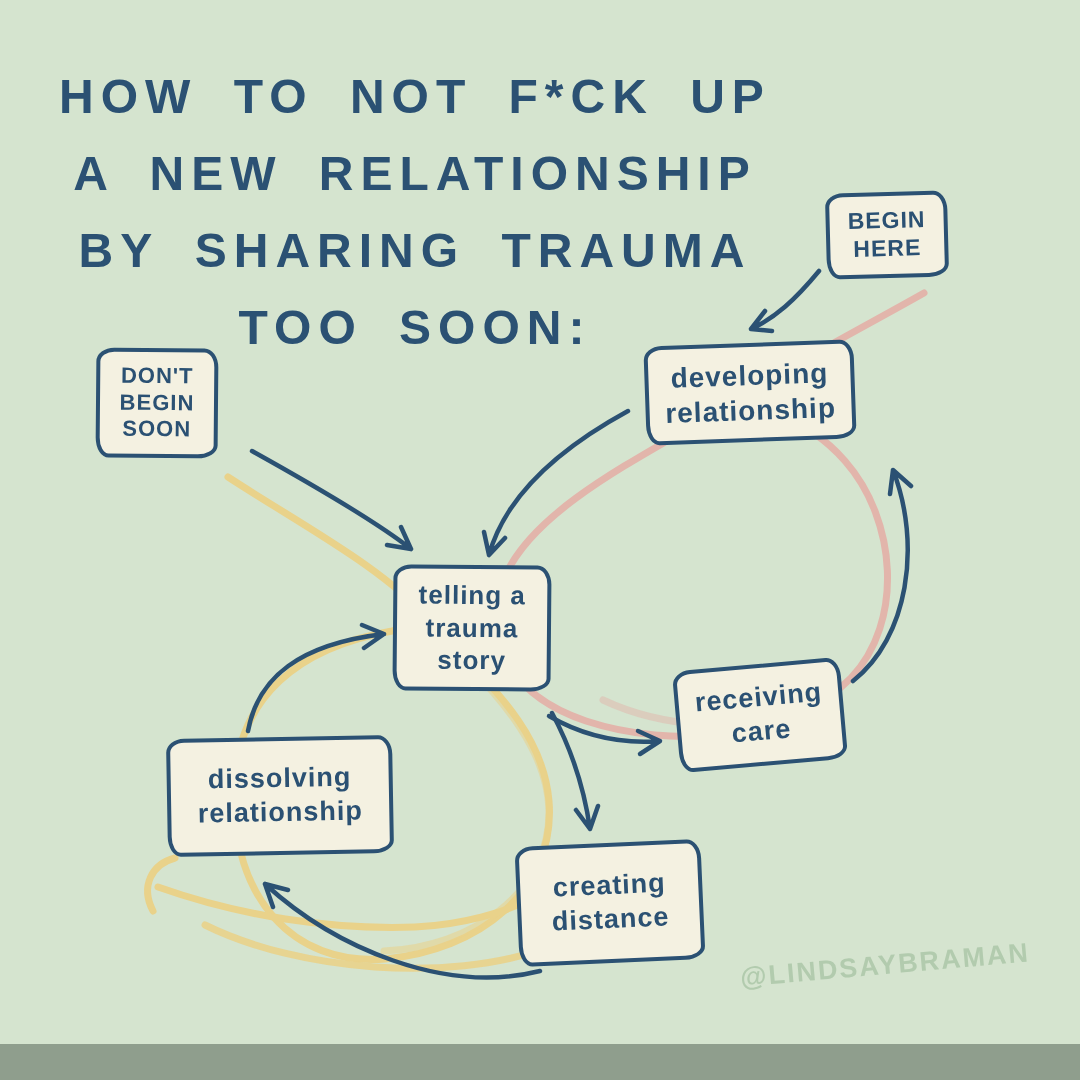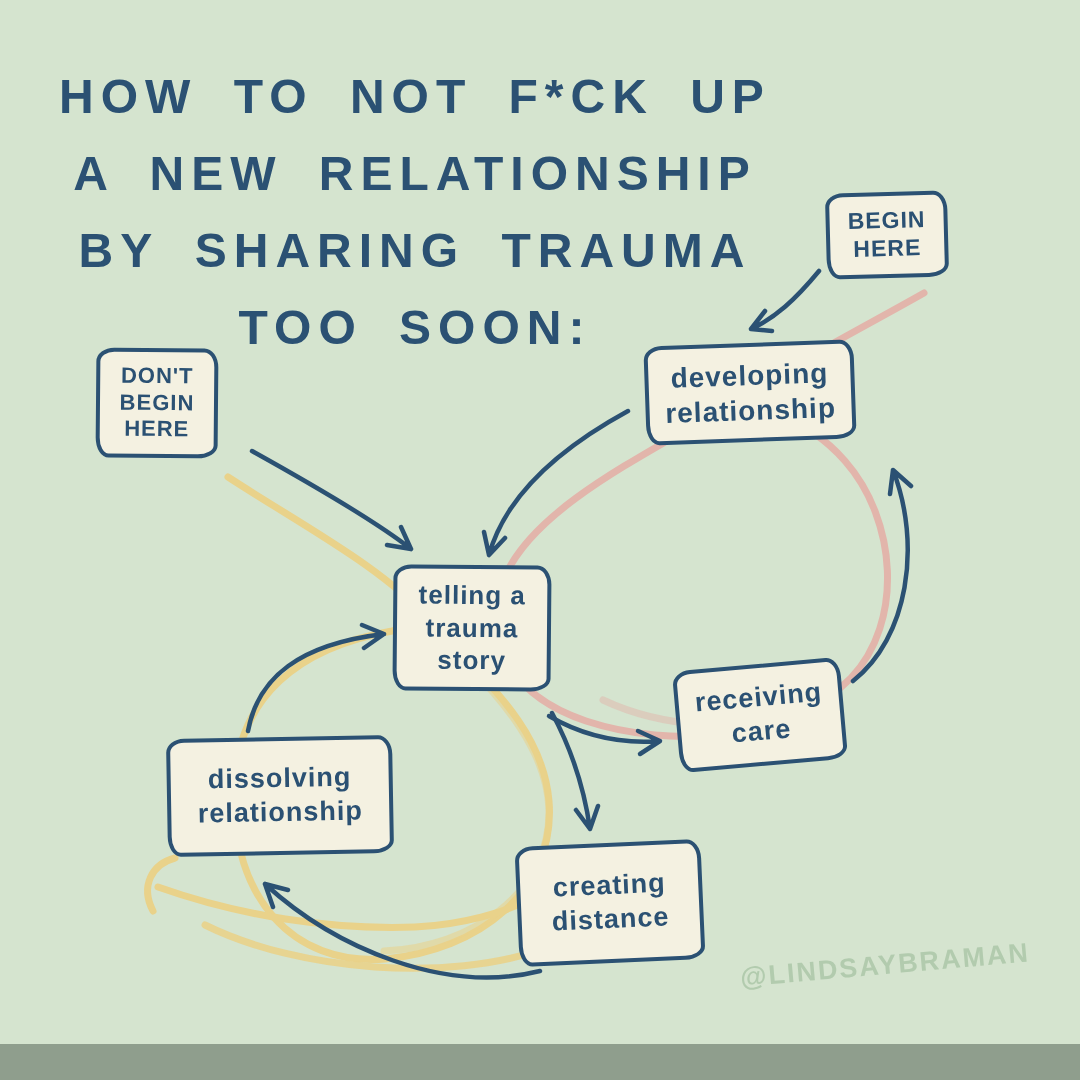--- a/index.html
+++ b/index.html
@@ -76,21 +76,21 @@
 TOO SOON:</div>
 
   <div class="node badge" id="begin-here">
     <span>BEGIN
 HERE</span>
   </div>
 
   <div class="node badge" id="dont-begin">
     <span>DON'T
 BEGIN
-HERE</span>
+SOON</span>
   </div>
 
   <div class="node stage" id="developing">
     <span>developing
 relationship</span>
   </div>
 
   <div class="node stage" id="telling">
     <span>telling a
 trauma

